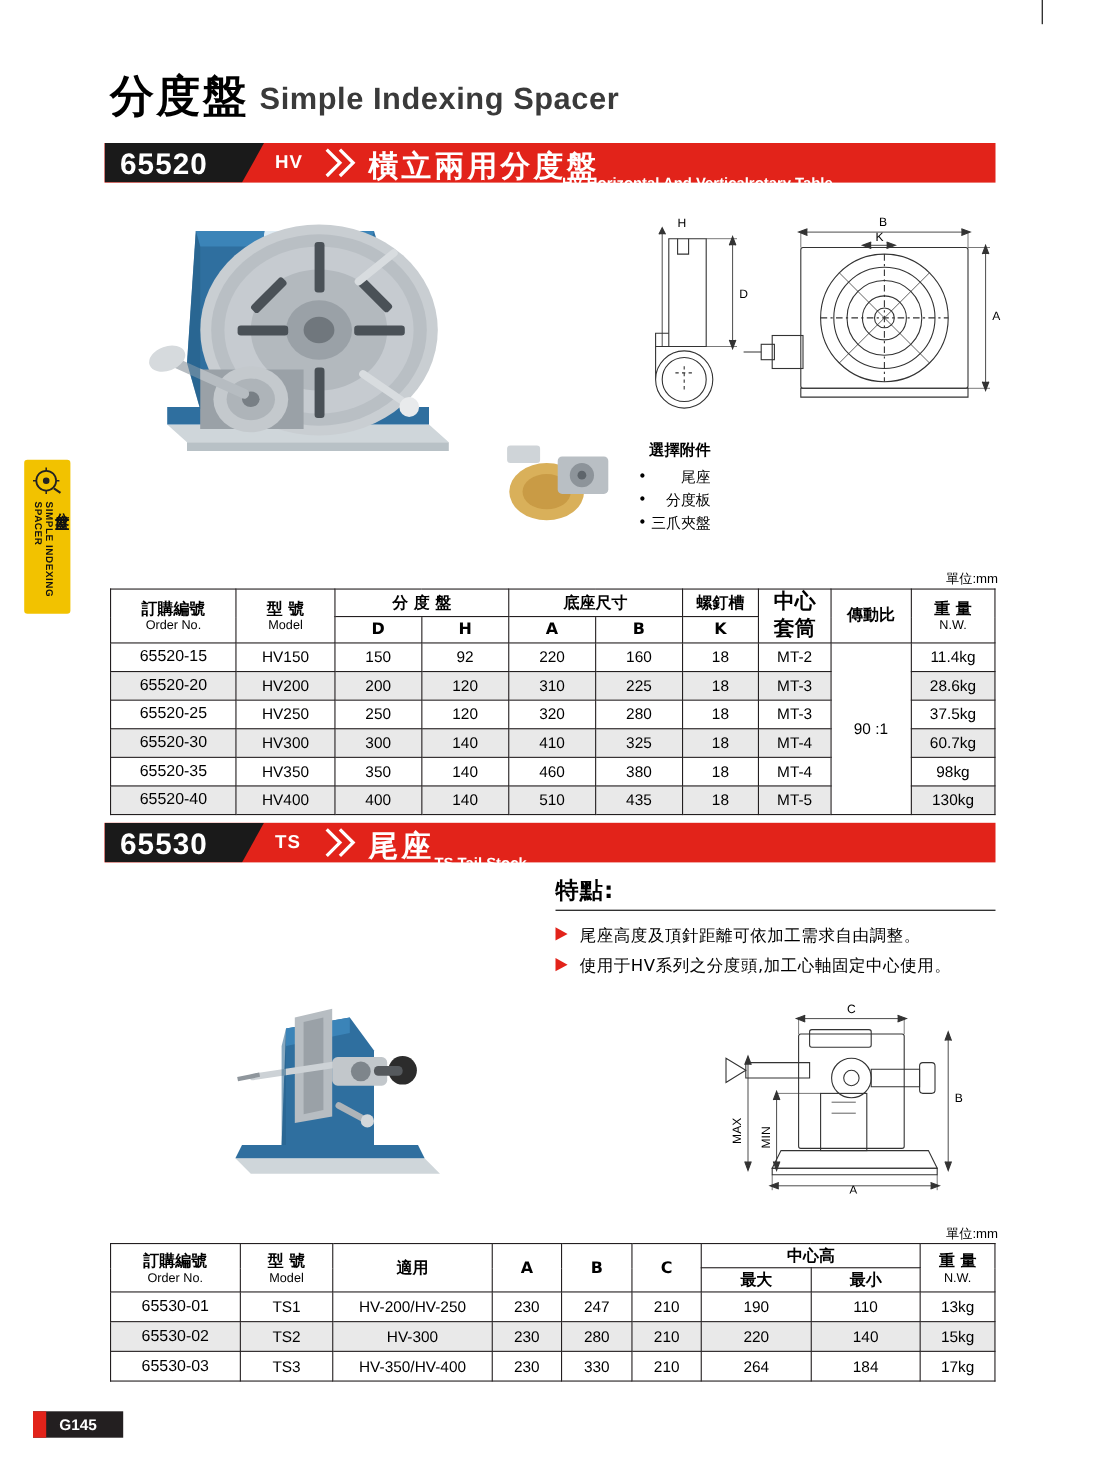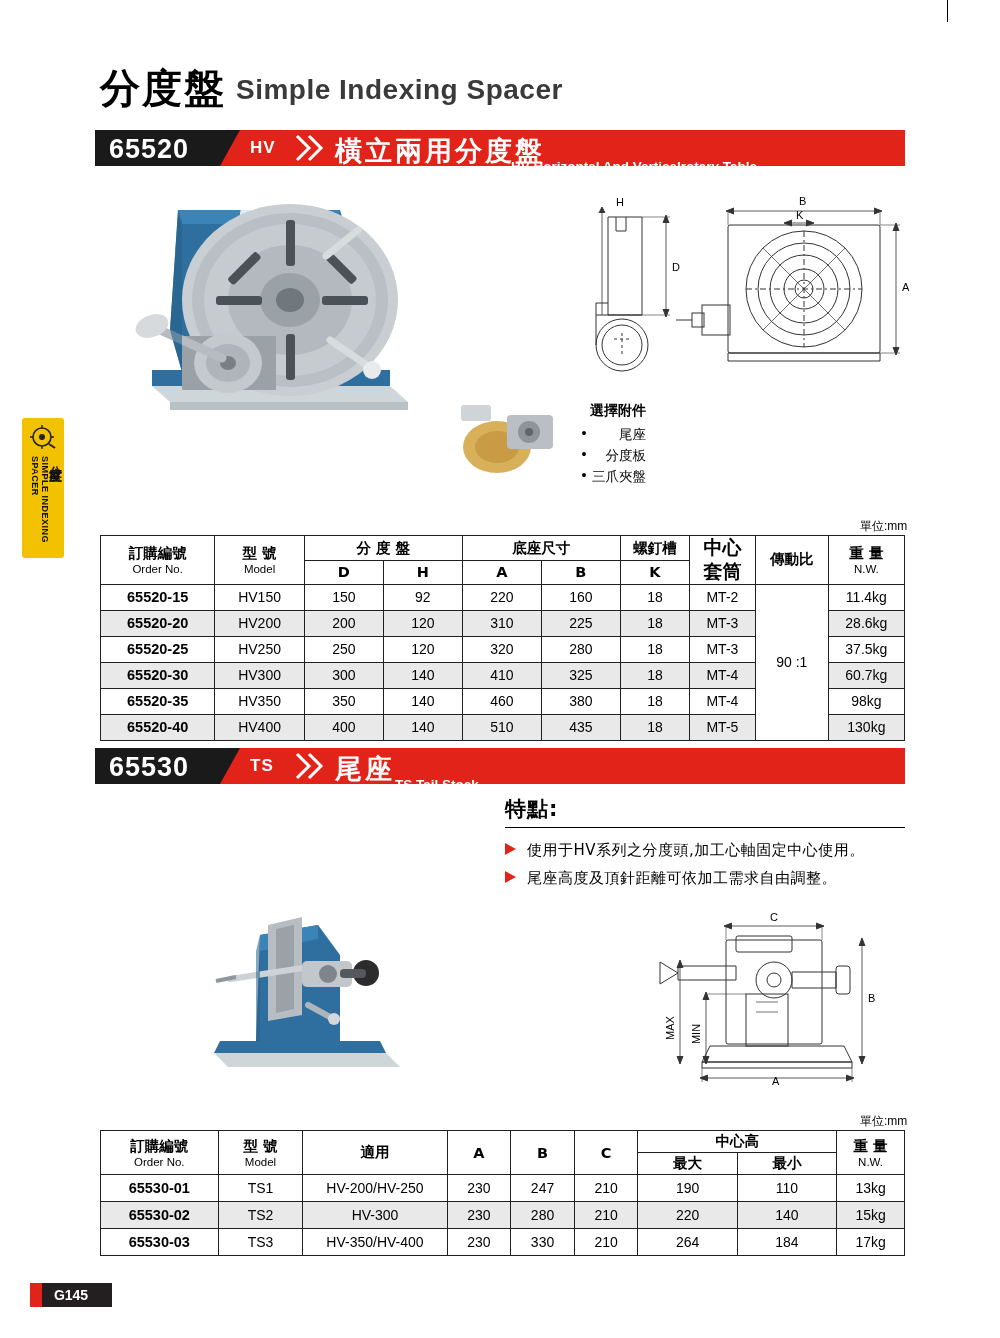--- a/index.html
+++ b/index.html
@@ -57,21 +57,21 @@
 
   
   table.spec { position:absolute; border-collapse:collapse; font-size:14px; }
   table.spec td, table.spec th {
     border:1px solid #231f20; text-align:center; vertical-align:middle;
     font-weight:normal; padding:0;
   }
   table.spec .hcell { background:#ffffff; font-weight:bold; font-size:14.5px; font-family:"DejaVu Sans", sans-serif; }
   table.spec .hsub { font-size:11.5px; font-weight:normal; display:block; font-family:"Liberation Sans",sans-serif; }
   table.spec tr.alt td { background:#e9e9e9; }
-  table.spec td.code { font-weight:bold; font-size:14.5px; }
+  table.spec td.code { font-weight:normal; font-size:14.5px; }
   table.spec td.model { font-size:14px; }
 
   
   .feat { position:absolute; left:505px; top:795px; width:420px; }
   .feat .ft-title { font-size:21px; font-weight:bold; letter-spacing:1px; font-family:"DejaVu Sans", sans-serif; }
   .feat .ft-rule { border-bottom:1px solid #000; margin:4px 0 10px 0; width:400px; }
   .feat .ft-item { position:relative; padding-left:22px; font-size:15px; line-height:1.6; margin-bottom:4px; font-family:"DejaVu Sans", sans-serif; letter-spacing:0.5px; }
   .feat .ft-item .arrow { position:absolute; left:0; top:5px; width:0; height:0;
         border-top:6px solid transparent; border-bottom:6px solid transparent; border-left:11px solid #e2231a; }
 
@@ -362,25 +362,25 @@
     </svg>
     <span class="name-cn">尾座</span>
     <span class="name-en" style="left:300px;">TS Tail Stock</span>
   </div>
 
   <div class="feat">
     <div class="ft-title">特點:</div>
     <div class="ft-rule"></div>
     <div class="ft-item">
       <span class="arrow"></span>
-      <span>使用于HV系列之分度頭,加工心軸固定中心使用。</span>
+      <span>尾座高度及頂針距離可依加工需求自由調整。</span>
     </div>
     <div class="ft-item">
       <span class="arrow"></span>
-      <span>尾座高度及頂針距離可依加工需求自由調整。</span>
+      <span>使用于HV系列之分度頭,加工心軸固定中心使用。</span>
     </div>
   </div>
 
   <svg class="photo3" viewBox="0 0 240 190">
 
     <path d="M24 158 L196 158 L210 172 L38 172 Z" fill="#cfd6da"></path>
     <path d="M30 146 L190 146 L196 158 L24 158 Z" fill="#2f6f9f"></path>
 
     <path d="M70 40 L128 30 L150 60 L150 146 L66 146 Z" fill="#2f6f9f"></path>
     <path d="M70 40 L128 30 L128 44 L70 56 Z" fill="#3b84b8"></path>

